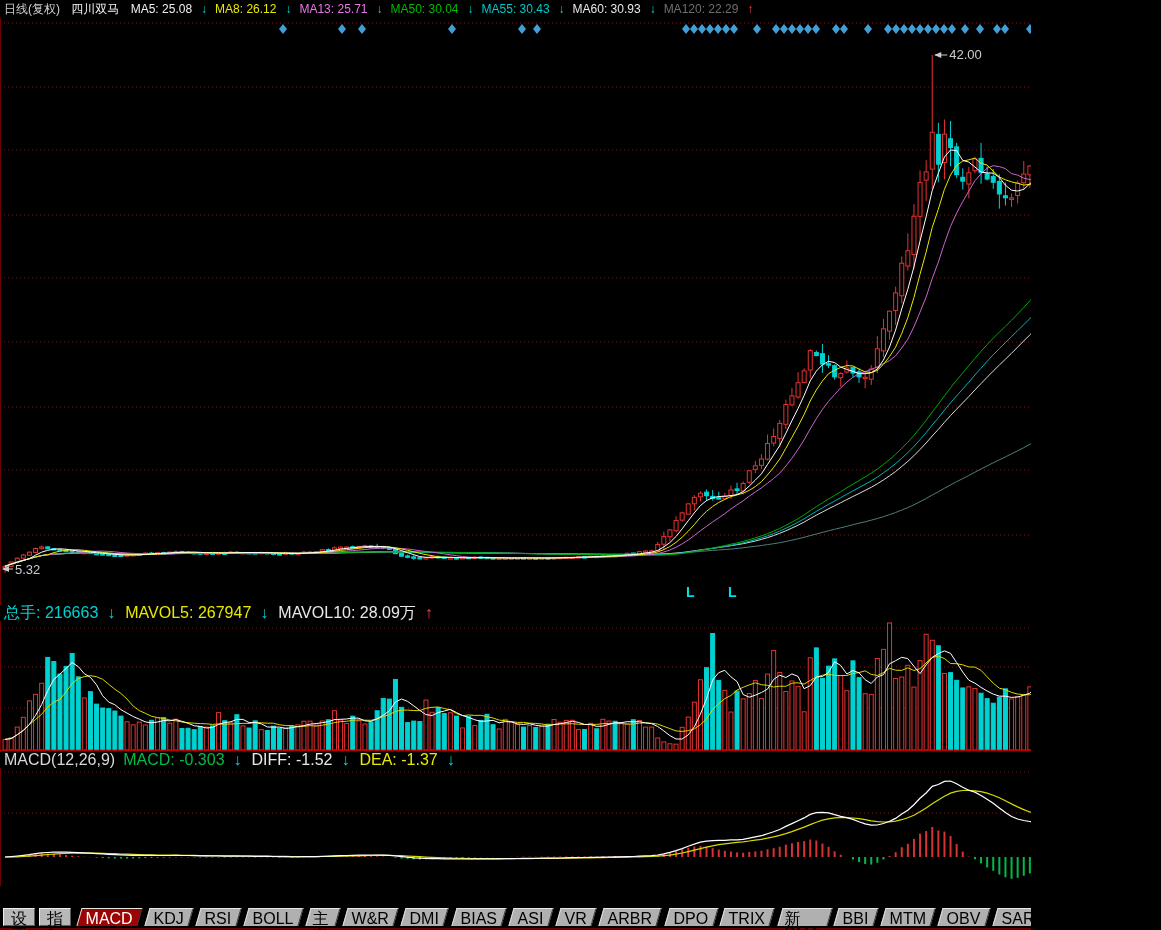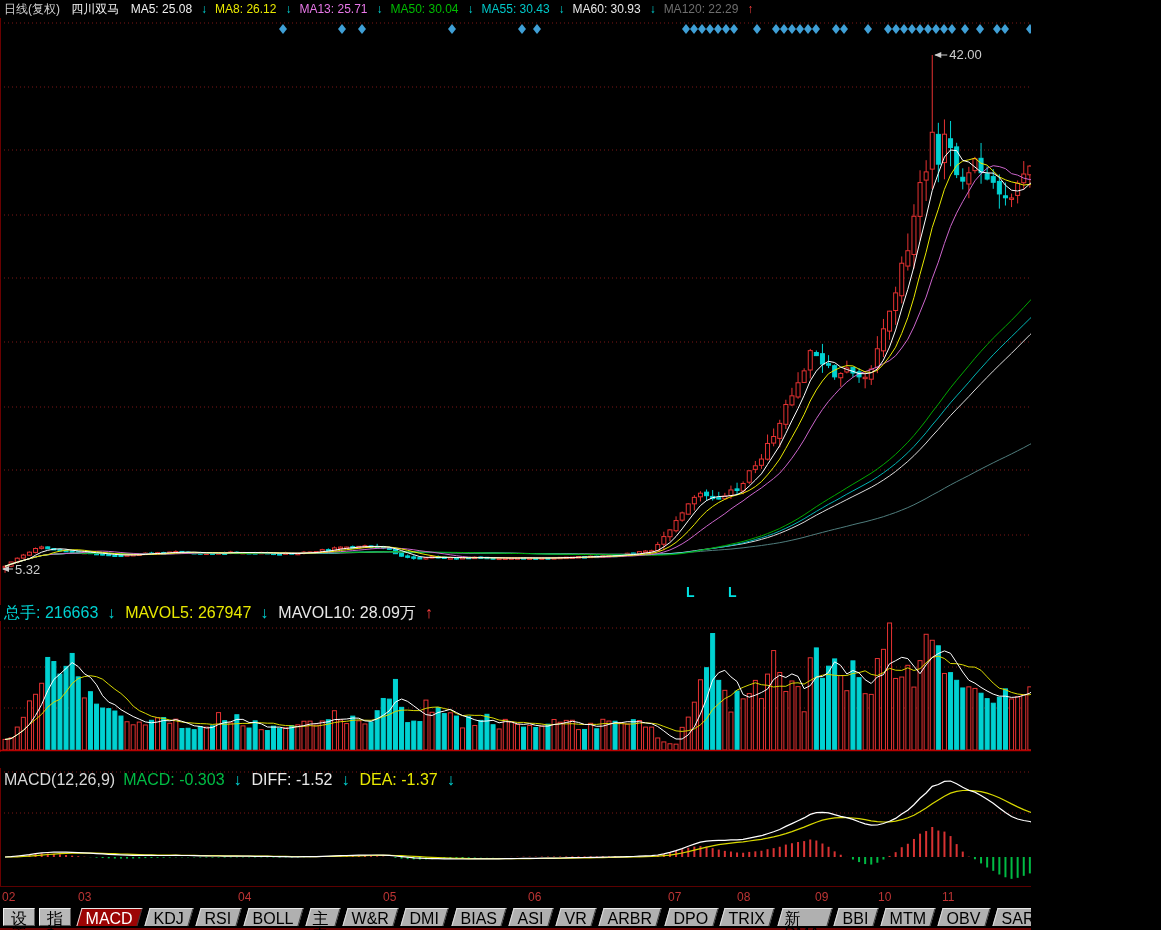--- a/index.html
+++ b/index.html
@@ -11,21 +11,21 @@
   .hdr .seg{margin-right:8px}
   .hdr .arrow{margin-right:8px;margin-left:1px;font-weight:bold}
   .subhdr{position:absolute;left:0;width:100%;height:16px;font-size:16px;line-height:16px;
           padding-left:4px;white-space:nowrap}
   .subhdr .seg{margin-right:8px}
   .subhdr .arrow{margin-right:10px;margin-left:1px;font-weight:bold}
   svg{position:absolute;left:0;display:block}
   #main-svg{top:18px}
   #vol-hdr{top:605px}
   #vol-svg{top:621px}
-  #macd-hdr{top:772px}
+  #macd-hdr{top:752px}
   #macd-svg{top:768px}
   .axis{position:absolute;left:0;top:886px;width:100%;height:21px;border-top:1px solid #5c0000;
         font-size:12px;color:#bd3434}
   .axis span{position:absolute;top:3px}
   .tabbar{position:absolute;left:0;top:907px;width:100%;height:23px;background:#000;
           border-bottom:2px solid #6a0101;display:flex;align-items:stretch;font-size:16px}
   .tbtn{background:#b8b8b8;color:#000;padding:2px 7px;margin:1px 1px 2px 3px;line-height:15px;
         border:1px solid #5a5a5a;border-top-color:#efefef;border-left-color:#efefef;cursor:default}
   .tab{position:relative;margin:1px 0 2px 7px;padding:2px 6px;line-height:15px;background:#b0b0b0;
        color:#000;transform:skewX(-16deg);border-top:1px solid #e8e8e8;border-left:1px solid #e0e0e0;
@@ -887,33 +887,20 @@
       <line x1="1127.4499999999998" y1="89" x2="1127.4499999999998" y2="91.70408504234977" stroke="#00bb44" stroke-width="2"></line>
       <line x1="1133.55" y1="89" x2="1133.55" y2="91.58690249837987" stroke="#00bb44" stroke-width="2"></line>
       <line x1="1139.6499999999999" y1="89" x2="1139.6499999999999" y2="89.74380851397439" stroke="#00bb44" stroke-width="2"></line>
       <line x1="1145.75" y1="89" x2="1145.75" y2="87.26277899999869" stroke="#d83232" stroke-width="2"></line>
       <line x1="1151.85" y1="89" x2="1151.85" y2="87.35988209933642" stroke="#d83232" stroke-width="2"></line>
       <line x1="1157.9499999999998" y1="89" x2="1157.9499999999998" y2="88.07204977938119" stroke="#d83232" stroke-width="2"></line>
       <polyline points="5.0,89.0 11.1,88.9 17.3,88.8 23.3,88.5 29.4,88.1 35.5,87.6 41.6,87.1 47.7,86.5 53.8,86.1 59.9,85.7 66.0,85.4 72.1,85.2 78.2,85.1 84.3,85.1 90.4,85.1 96.5,85.2 102.6,85.3 108.7,85.5 114.8,85.7 120.9,86.0 127.0,86.2 133.2,86.4 139.3,86.6 145.3,86.8 151.4,86.9 157.6,87.0 163.7,87.1 169.8,87.2 175.8,87.2 181.9,87.3 188.1,87.3 194.2,87.4 200.3,87.5 206.3,87.6 212.4,87.6 218.6,87.7 224.7,87.8 230.8,87.9 236.8,87.9 242.9,88.0 249.1,88.0 255.2,88.1 261.3,88.1 267.4,88.2 273.4,88.3 279.6,88.3 285.6,88.4 291.8,88.5 297.8,88.5 303.9,88.6 310.1,88.6 316.1,88.6 322.3,88.5 328.3,88.5 334.4,88.4 340.6,88.2 346.6,88.1 352.8,87.9 358.8,87.8 364.9,87.6 371.1,87.5 377.1,87.4 383.3,87.4 389.3,87.4 395.4,87.5 401.6,87.7 407.6,88.0 413.8,88.4 419.8,88.7 425.9,89.1 432.1,89.4 438.1,89.7 444.3,89.9 450.3,90.1 456.4,90.3 462.6,90.4 468.6,90.6 474.8,90.6 480.8,90.7 486.9,90.7 493.1,90.7 499.1,90.7 505.3,90.7 511.3,90.7 517.4,90.7 523.5,90.6 529.6,90.6 535.7,90.5 541.8,90.5 547.9,90.4 554.0,90.3 560.1,90.3 566.2,90.2 572.3,90.1 578.4,90.0 584.5,89.9 590.6,89.8 596.7,89.7 602.8,89.6 608.9,89.5 615.0,89.4 621.1,89.2 627.2,89.1 633.3,89.0 639.4,88.8 645.5,88.6 651.6,88.5 657.7,88.2 663.8,87.7 669.9,87.1 676.0,86.2 682.1,85.0 688.2,83.7 694.3,82.2 700.4,80.6 706.5,79.1 712.6,77.8 718.7,76.7 724.8,75.9 730.9,75.1 737.0,74.4 743.1,73.8 749.2,73.0 755.3,72.2 761.4,71.3 767.5,70.2 773.6,68.9 779.7,67.4 785.8,65.6 791.9,63.6 798.0,61.4 804.1,59.1 810.2,56.6 816.3,54.2 822.4,52.2 828.5,50.8 834.6,49.9 840.7,49.6 846.8,49.6 852.9,50.0 859.0,50.7 865.1,51.7 871.2,52.8 877.3,53.7 883.4,54.0 889.5,53.9 895.6,53.2 901.7,51.7 907.8,49.8 913.9,47.2 920.0,43.8 926.1,40.1 932.2,35.7 938.3,31.9 944.4,28.2 950.5,25.1 956.6,23.3 962.7,22.5 968.8,22.4 974.9,22.8 981.0,23.7 987.1,25.2 993.2,27.2 999.3,29.8 1005.4,32.7 1011.5,35.9 1017.6,38.9 1023.7,41.6 1029.8,44.0 1035.9,46.3 1042.0,48.7 1048.1,51.4 1054.3,54.3 1060.3,57.4 1066.4,60.7 1072.5,64.0 1078.6,67.4 1084.8,70.8 1090.8,74.0 1096.9,76.9 1103.0,79.2 1109.1,80.8 1115.3,81.6 1121.3,82.2 1127.4,82.5 1133.5,82.9 1139.6,83.0 1145.8,82.8 1151.8,82.5 1157.9,82.4" fill="none" stroke="#d8d800" stroke-width="1.2"></polyline>
       <polyline points="5.0,89.0 11.1,88.6 17.3,88.0 23.3,87.3 29.4,86.6 35.5,85.7 41.6,84.9 47.7,84.5 53.8,84.2 59.9,84.2 66.0,84.2 72.1,84.4 78.2,84.6 84.3,84.9 90.4,85.2 96.5,85.6 102.6,85.9 108.7,86.3 114.8,86.6 120.9,86.9 127.0,87.1 133.2,87.3 139.3,87.4 145.3,87.4 151.4,87.4 157.6,87.5 163.7,87.5 169.8,87.5 175.8,87.4 181.9,87.5 188.1,87.5 194.2,87.6 200.3,87.8 206.3,87.9 212.4,88.0 218.6,88.0 224.7,88.1 230.8,88.1 236.8,88.2 242.9,88.2 249.1,88.2 255.2,88.3 261.3,88.3 267.4,88.4 273.4,88.5 279.6,88.7 285.6,88.7 291.8,88.8 297.8,88.8 303.9,88.7 310.1,88.7 316.1,88.6 322.3,88.4 328.3,88.2 334.4,87.9 340.6,87.7 346.6,87.5 352.8,87.3 358.8,87.2 364.9,87.1 371.1,87.0 377.1,87.0 383.3,87.2 389.3,87.4 395.4,88.0 401.6,88.6 407.6,89.2 413.8,89.8 419.8,90.2 425.9,90.5 432.1,90.6 438.1,90.7 444.3,90.9 450.3,90.9 456.4,91.0 462.6,91.0 468.6,91.0 474.8,90.9 480.8,90.8 486.9,90.8 493.1,90.8 499.1,90.8 505.3,90.7 511.3,90.6 517.4,90.5 523.5,90.4 529.6,90.4 535.7,90.3 541.8,90.2 547.9,90.2 554.0,90.1 560.1,90.0 566.2,89.8 572.3,89.7 578.4,89.6 584.5,89.5 590.6,89.4 596.7,89.3 602.8,89.2 608.9,89.0 615.0,88.9 621.1,88.8 627.2,88.6 633.3,88.5 639.4,88.2 645.5,87.9 651.6,87.7 657.7,87.0 663.8,85.9 669.9,84.4 676.0,82.6 682.1,80.6 688.2,78.3 694.3,76.1 700.4,74.2 706.5,73.1 712.6,72.7 718.7,72.4 724.8,72.3 730.9,71.9 737.0,71.8 743.1,71.3 749.2,70.1 755.3,68.9 761.4,67.7 767.5,65.7 773.6,63.8 779.7,61.5 785.8,58.4 791.9,55.6 798.0,52.7 804.1,49.9 810.2,46.4 816.3,44.6 822.4,44.4 828.5,44.9 834.6,46.7 840.7,48.3 846.8,49.6 852.9,51.4 859.0,53.7 865.1,55.8 871.2,57.2 877.3,57.0 883.4,55.5 889.5,53.2 895.6,50.4 901.7,46.1 907.8,42.2 913.9,36.7 920.0,30.3 926.1,25.0 932.2,18.3 938.3,16.5 944.4,13.4 950.5,13.0 956.6,15.8 962.7,19.3 968.8,22.2 974.9,24.1 981.0,27.4 987.1,31.3 993.2,35.2 999.3,39.9 1005.4,44.5 1011.5,48.5 1017.6,51.0 1023.7,52.5 1029.8,53.5 1035.9,55.4 1042.0,58.5 1048.1,62.0 1054.3,66.2 1060.3,69.6 1066.4,73.7 1072.5,77.2 1078.6,81.3 1084.8,84.3 1090.8,86.7 1096.9,88.5 1103.0,88.4 1109.1,87.0 1115.3,85.2 1121.3,84.2 1127.4,84.1 1133.5,84.4 1139.6,83.5 1145.8,81.8 1151.8,81.6 1157.9,81.9" fill="none" stroke="#ffffff" stroke-width="1.2"></polyline>
     </svg>
 
-  <div class="axis" id="axis">
-      <span style="left: 2px;">02</span>
-      <span style="left: 78px;">03</span>
-      <span style="left: 238px;">04</span>
-      <span style="left: 383px;">05</span>
-      <span style="left: 528px;">06</span>
-      <span style="left: 668px;">07</span>
-      <span style="left: 737px;">08</span>
-      <span style="left: 815px;">09</span>
-      <span style="left: 878px;">10</span>
-      <span style="left: 942px;">11</span>
-      <span style="left: 1075px;">12</span>
-    </div>
 
   <div class="tabbar" id="tabbar">
       <div class="tbtn">设置</div>
       <div class="tbtn">指标平台</div>
       <div class="tab active"><span>MACD</span></div>
       <div class="tab"><span>KDJ</span></div>
       <div class="tab"><span>RSI</span></div>
       <div class="tab"><span>BOLL</span></div>
       <div class="tab"><span>主力</span></div>
       <div class="tab"><span>W&amp;R</span></div>

